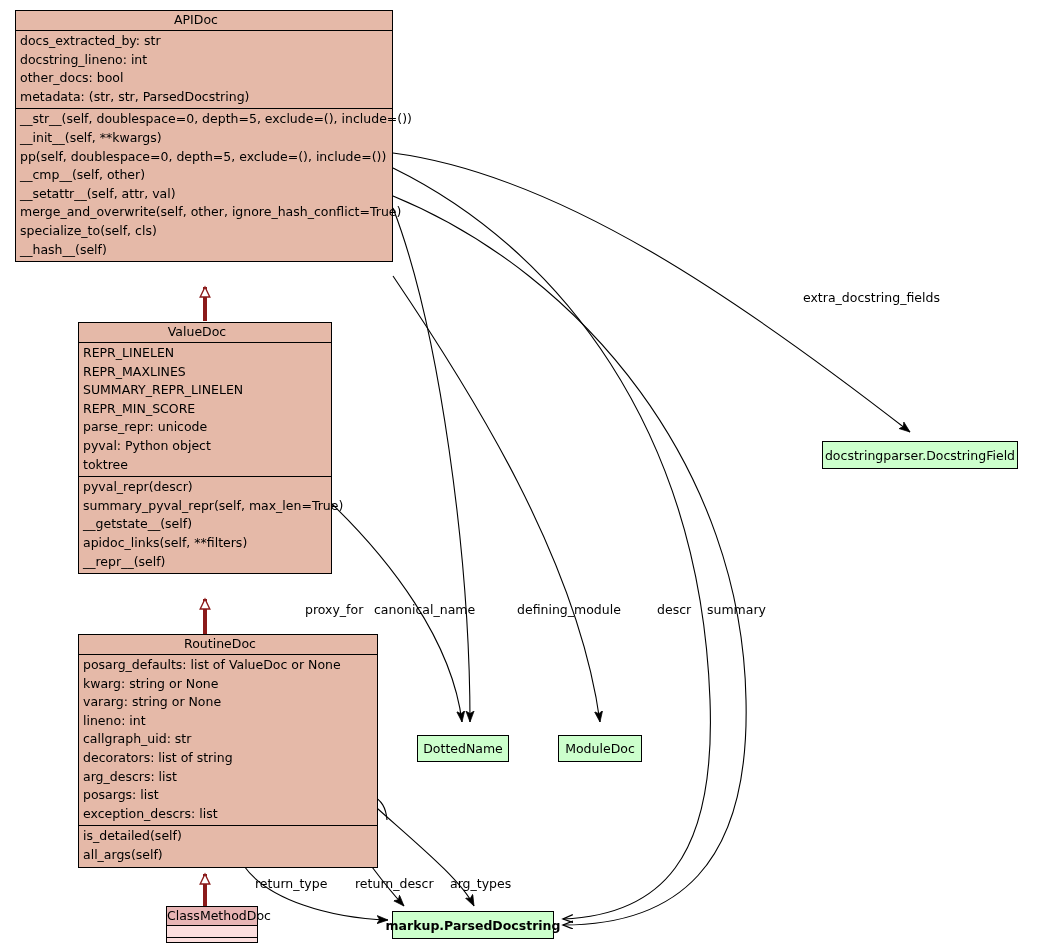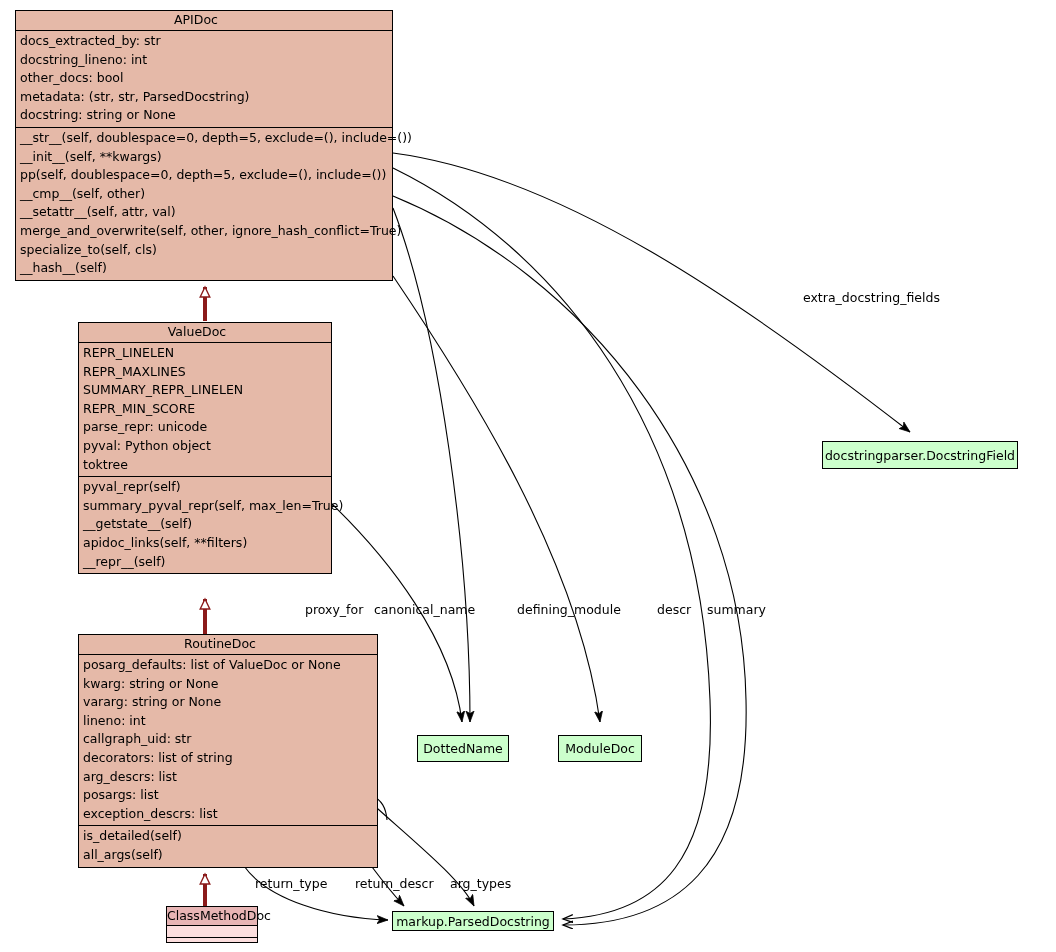--- a/index.html
+++ b/index.html
@@ -155,21 +155,20 @@
     <path d="M371,795 C382,800 386,808 387,820" fill="none" stroke="#000000" stroke-width="1.1"></path>
   </svg>
 
   <div class="umlbox" style="left:15px; top:10px; width:378px;">
     <div class="title">APIDoc</div>
     <div class="compartment">
       <div class="row">docs_extracted_by: str</div>
       <div class="row">docstring_lineno: int</div>
       <div class="row">other_docs: bool</div>
       <div class="row">metadata: (str, str, ParsedDocstring)</div>
-      <div class="row">docstring: string or None</div>
     </div>
     <div class="compartment">
       <div class="row">__str__(self, doublespace=0, depth=5, exclude=(), include=())</div>
       <div class="row">__init__(self, **kwargs)</div>
       <div class="row">pp(self, doublespace=0, depth=5, exclude=(), include=())</div>
       <div class="row">__cmp__(self, other)</div>
       <div class="row">__setattr__(self, attr, val)</div>
       <div class="row">merge_and_overwrite(self, other, ignore_hash_conflict=True)</div>
       <div class="row">specialize_to(self, cls)</div>
       <div class="row">__hash__(self)</div>
@@ -181,21 +180,21 @@
     <div class="compartment">
       <div class="row">REPR_LINELEN</div>
       <div class="row">REPR_MAXLINES</div>
       <div class="row">SUMMARY_REPR_LINELEN</div>
       <div class="row">REPR_MIN_SCORE</div>
       <div class="row">parse_repr: unicode</div>
       <div class="row">pyval: Python object</div>
       <div class="row">toktree</div>
     </div>
     <div class="compartment">
-      <div class="row">pyval_repr(self)</div>
+      <div class="row">pyval_repr(descr)</div>
       <div class="row">summary_pyval_repr(self, max_len=True)</div>
       <div class="row">__getstate__(self)</div>
       <div class="row">apidoc_links(self, **filters)</div>
       <div class="row">__repr__(self)</div>
     </div>
   </div>
 
   <div class="stubbox" style="left:330px; top:786px; width:39px; height:39px;">
     <span>string</span>
   </div>
@@ -230,21 +229,21 @@
   </div>
 
   <div class="simplebox" style="left:417px; top:735px; width:92px; height:27px;">
     <span>DottedName</span>
   </div>
 
   <div class="simplebox" style="left:558px; top:735px; width:84px; height:27px;">
     <span>ModuleDoc</span>
   </div>
 
-  <div class="simplebox" style="left:392px; top:911px; width:162px; height:20px;">
+  <div class="simplebox" style="left:392px; top:911px; width:162px; height:28px;font-weight:bold;">
     <span>markup.ParsedDocstring</span>
   </div>
 
   <div class="edgelabel" style="left:803px; top:291px;">extra_docstring_fields</div>
 
   <div class="edgelabel" style="left:305px; top:603px;">proxy_for</div>
 
   <div class="edgelabel" style="left:374px; top:603px;">canonical_name</div>
 
   <div class="edgelabel" style="left:517px; top:603px;">defining_module</div>

